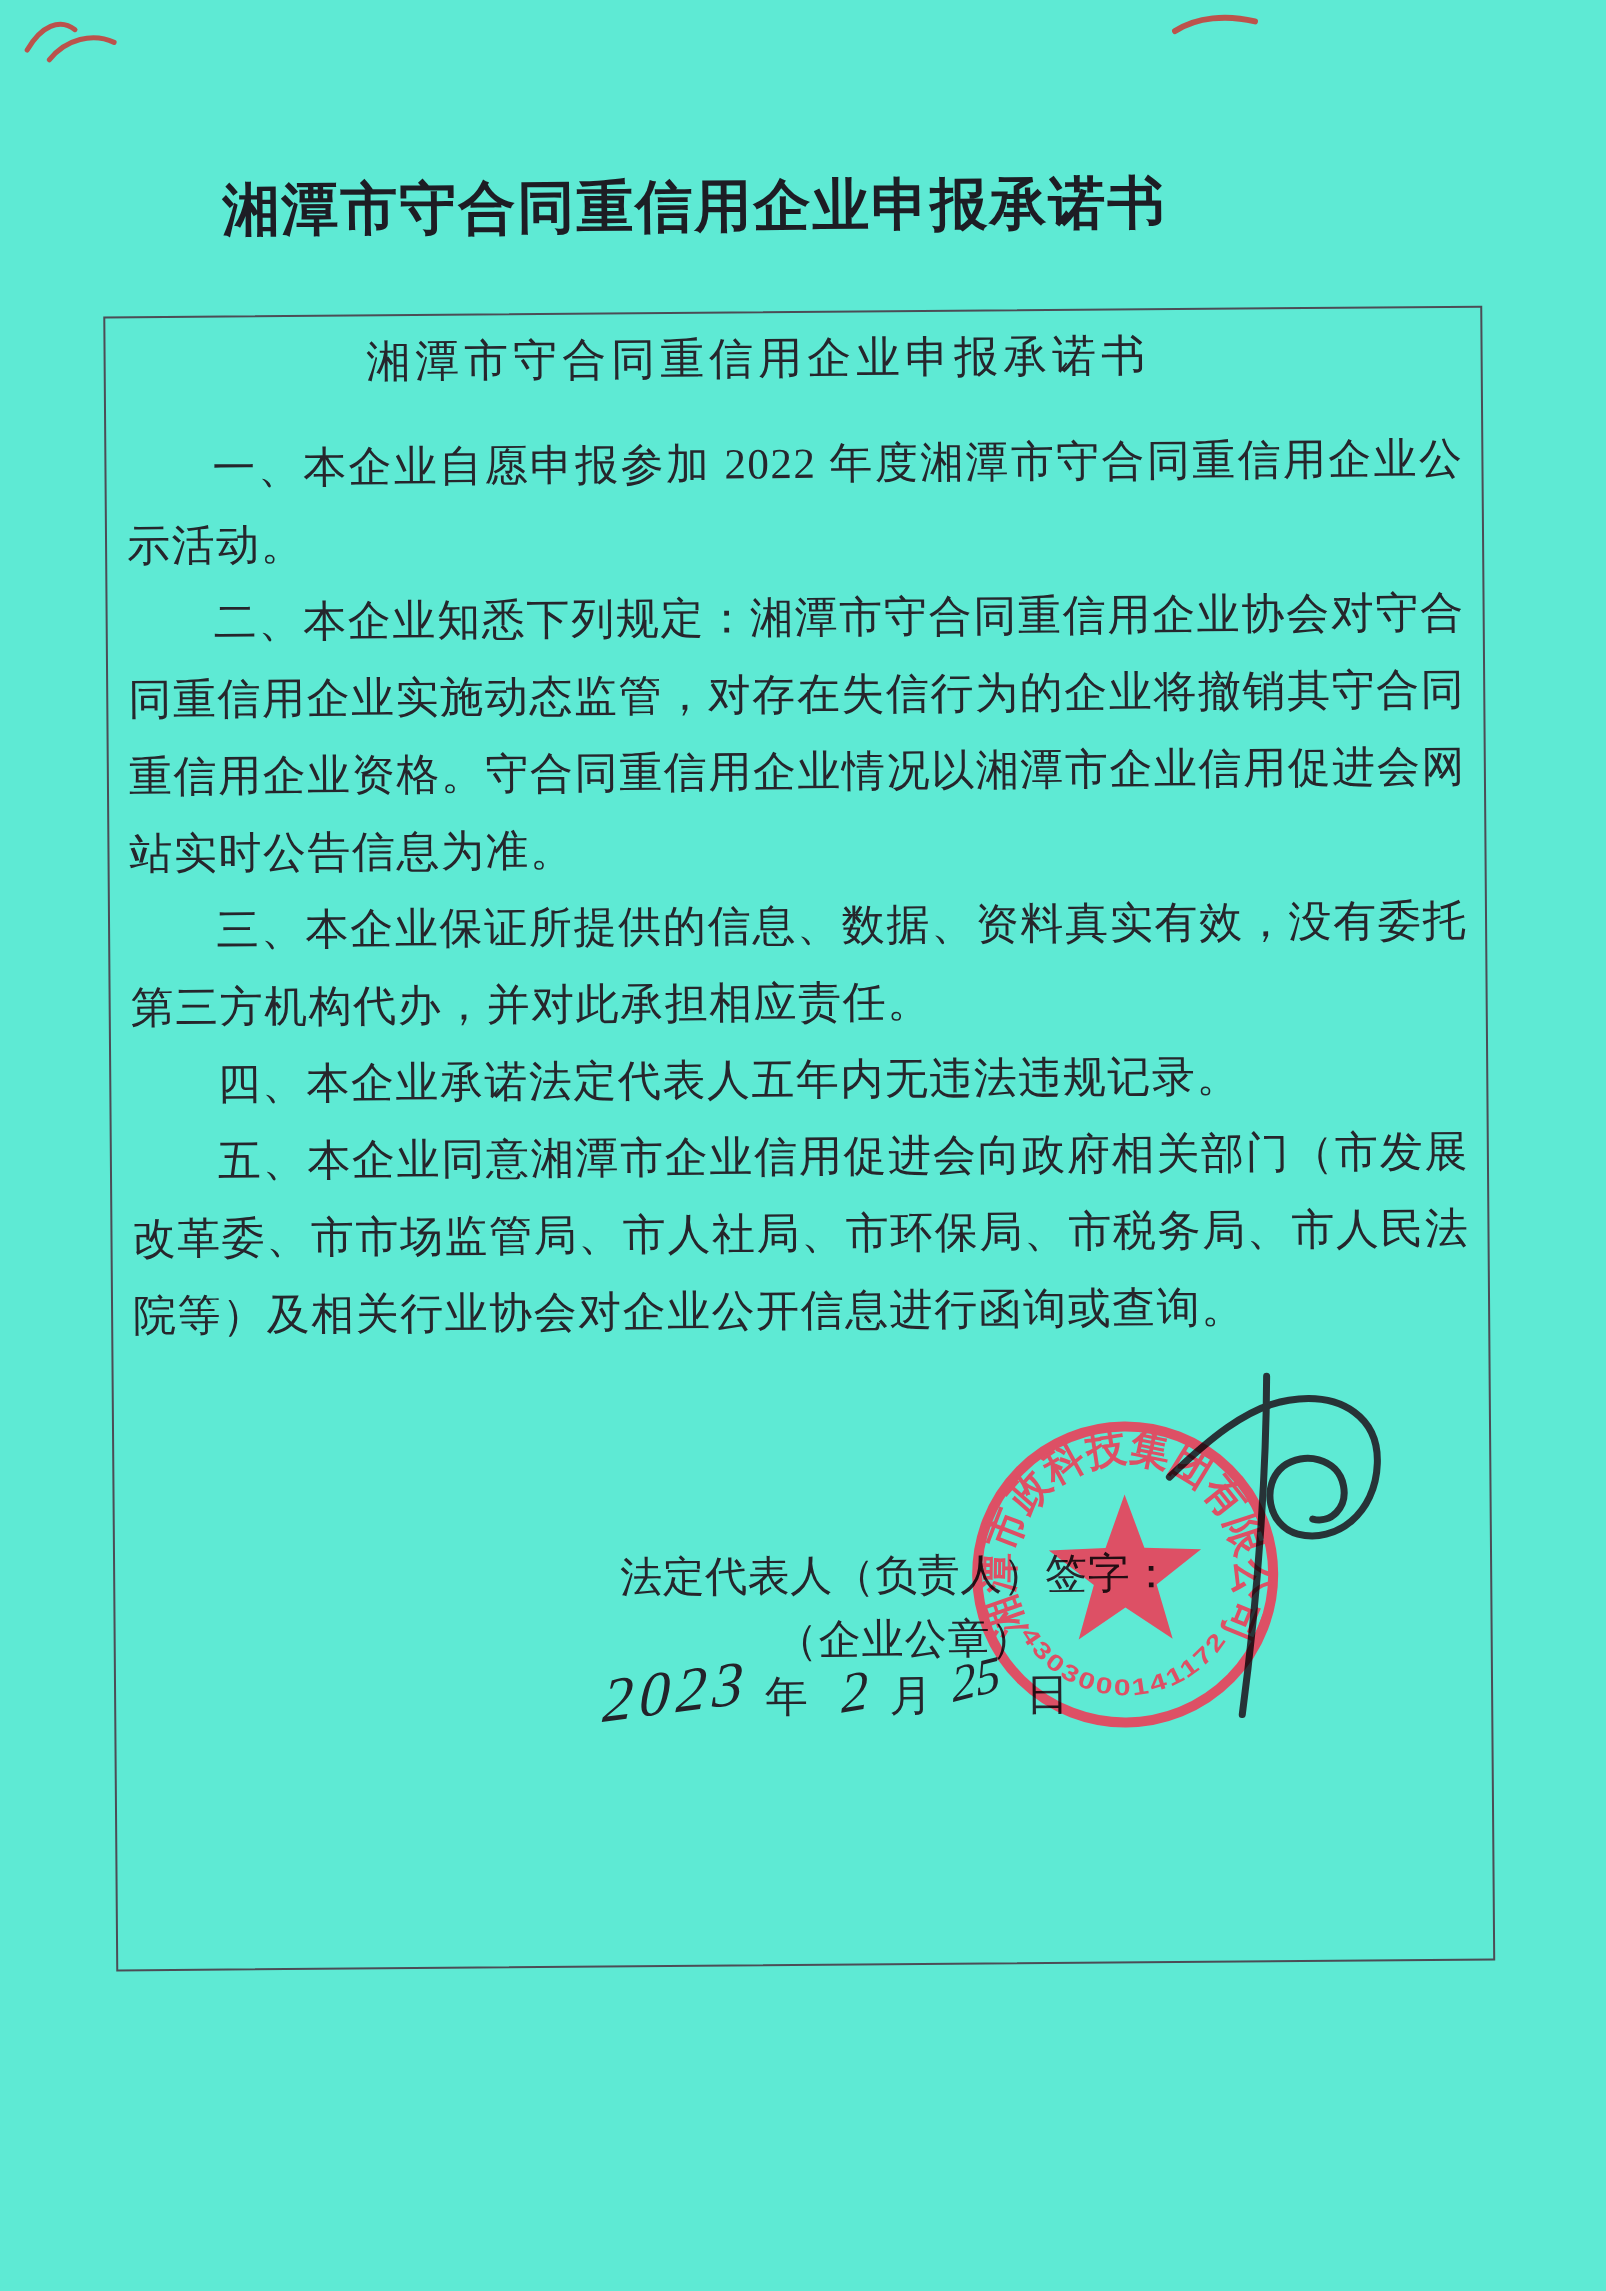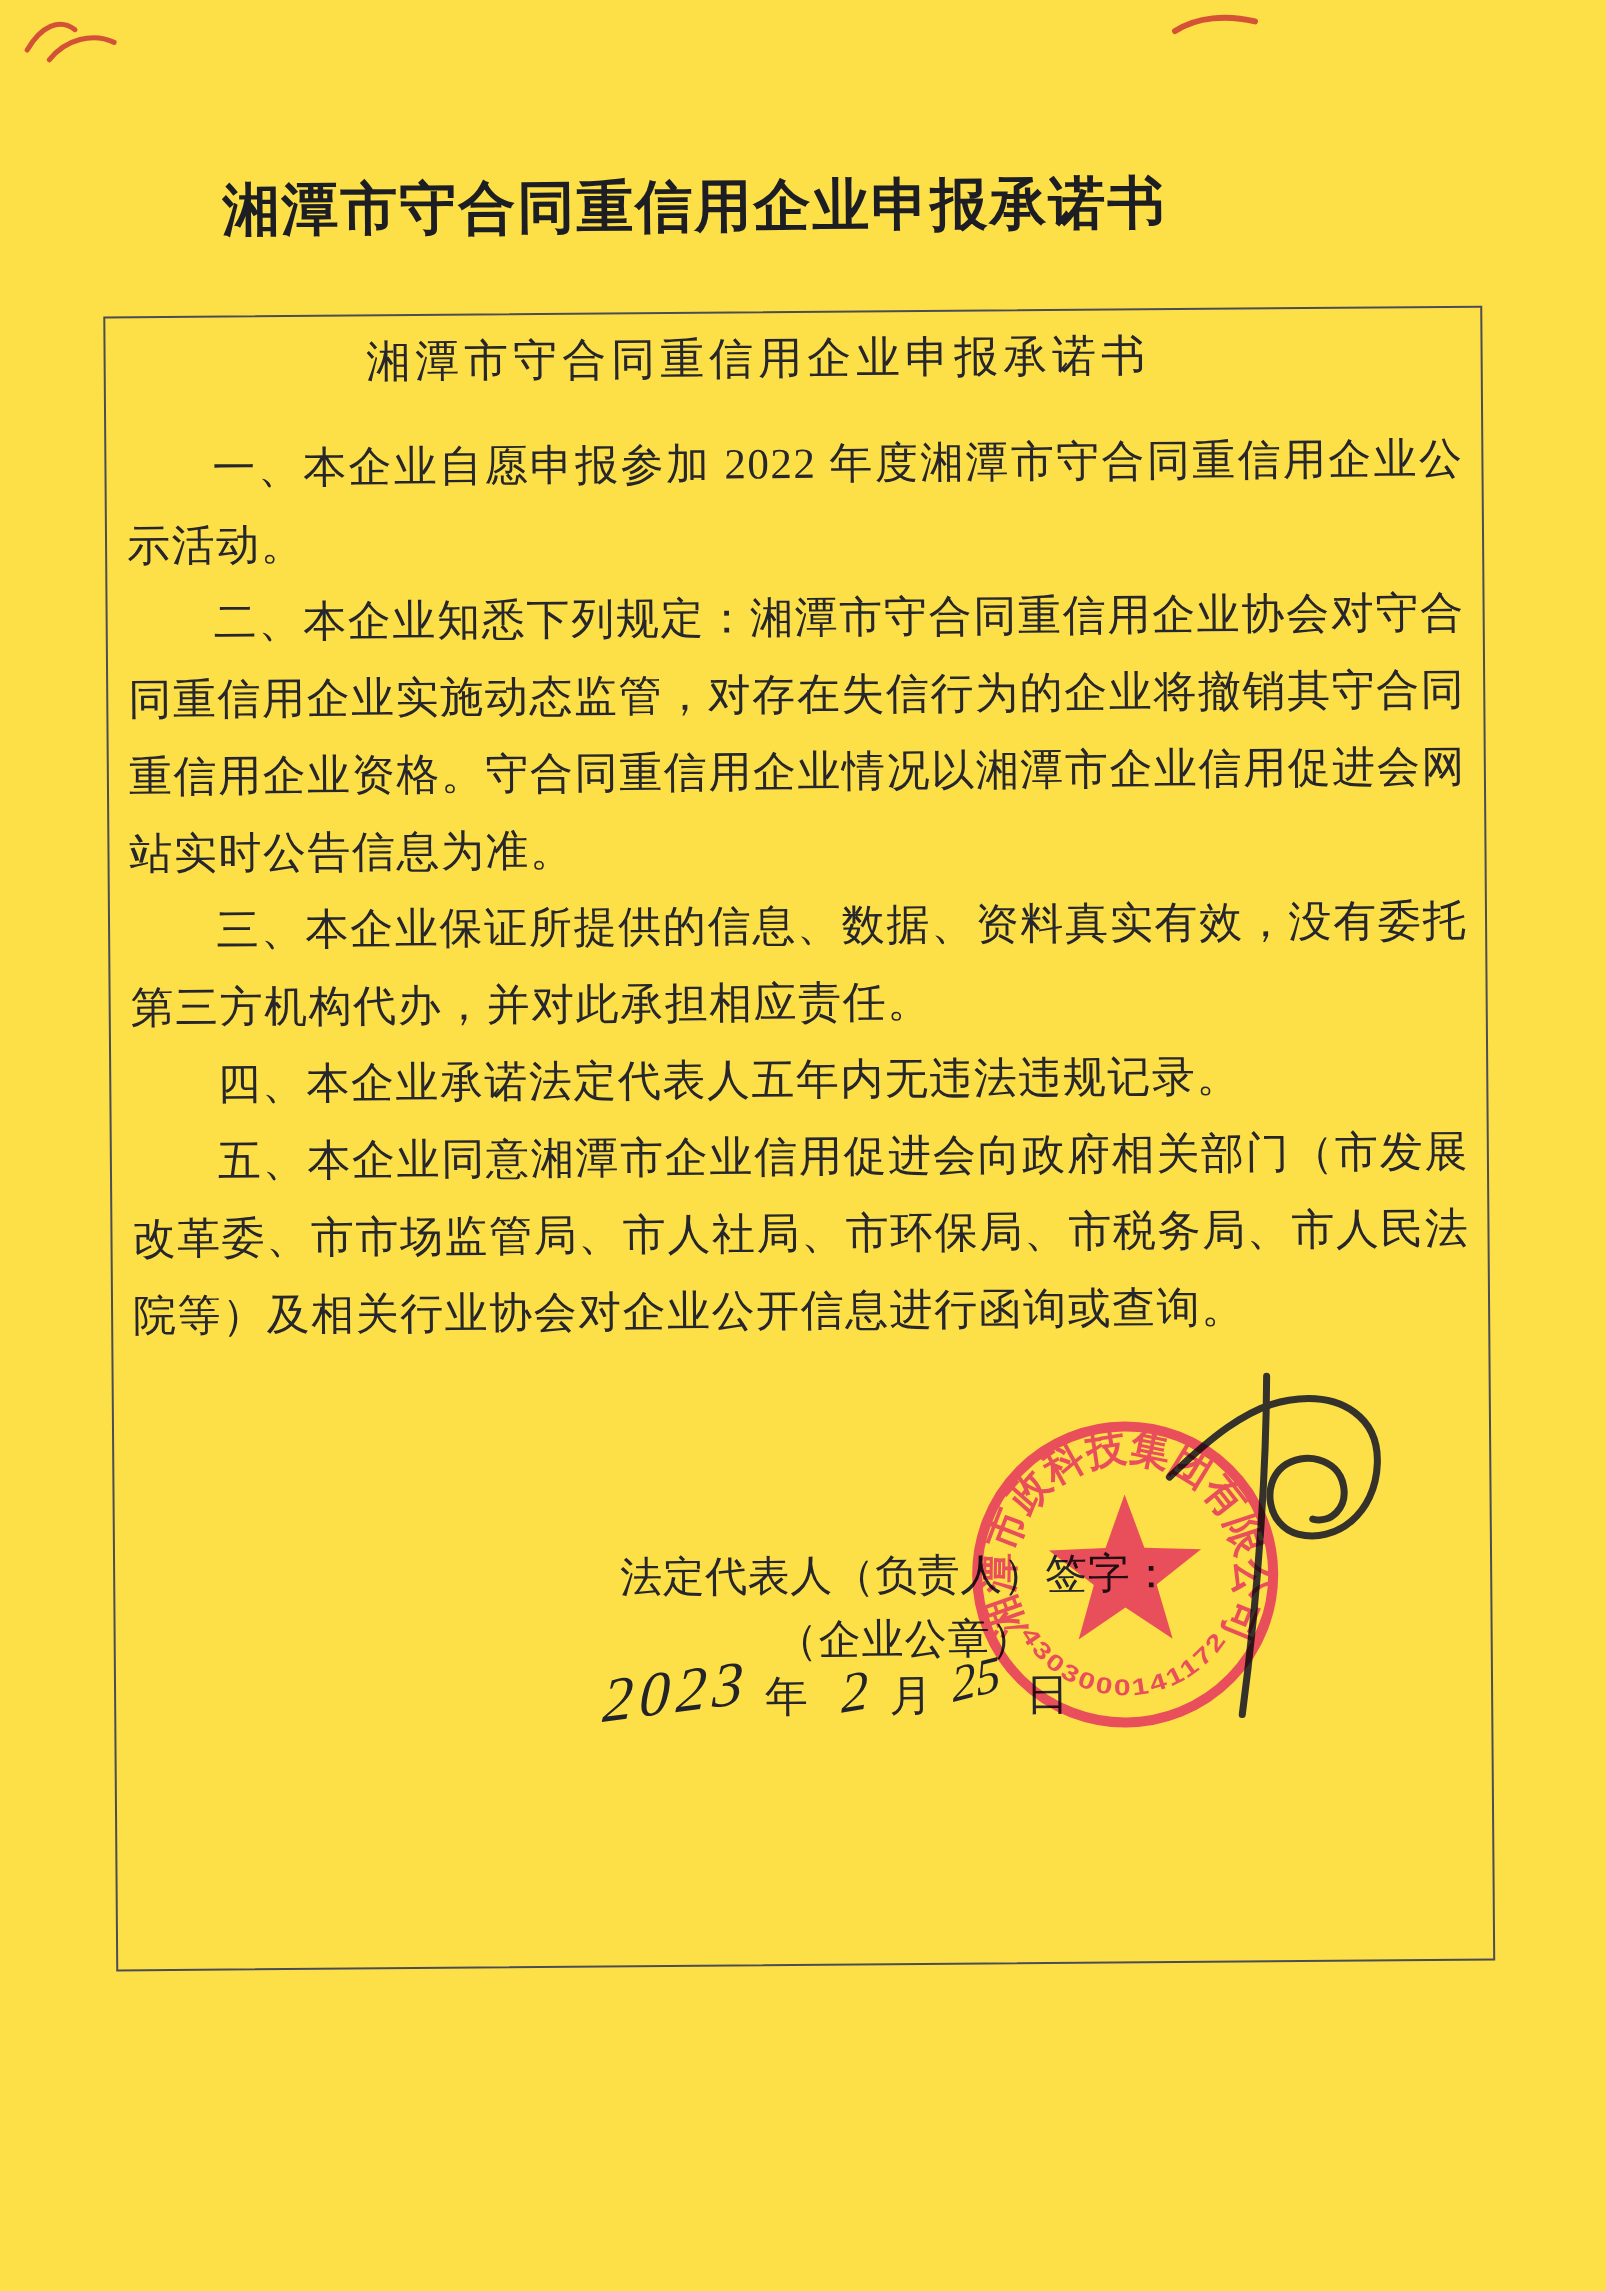--- a/index.html
+++ b/index.html
@@ -1,19 +1,19 @@
 <!DOCTYPE html>
 <html><head>
 <meta charset="utf-8">
 <style>
   html,body{margin:0;padding:0;}
   .page{
     position:relative;
     width:1606px;height:2291px;
-    background:#fde047;
+    background:#5eead4;
     overflow:hidden;
     font-family:"Liberation Serif","DejaVu Serif",serif;
     color:#26262c;
   }
   .scan{
     position:absolute;inset:0;
     transform:rotate(-0.45deg);
     transform-origin:50% 40%;
   }
   .doc-title{

